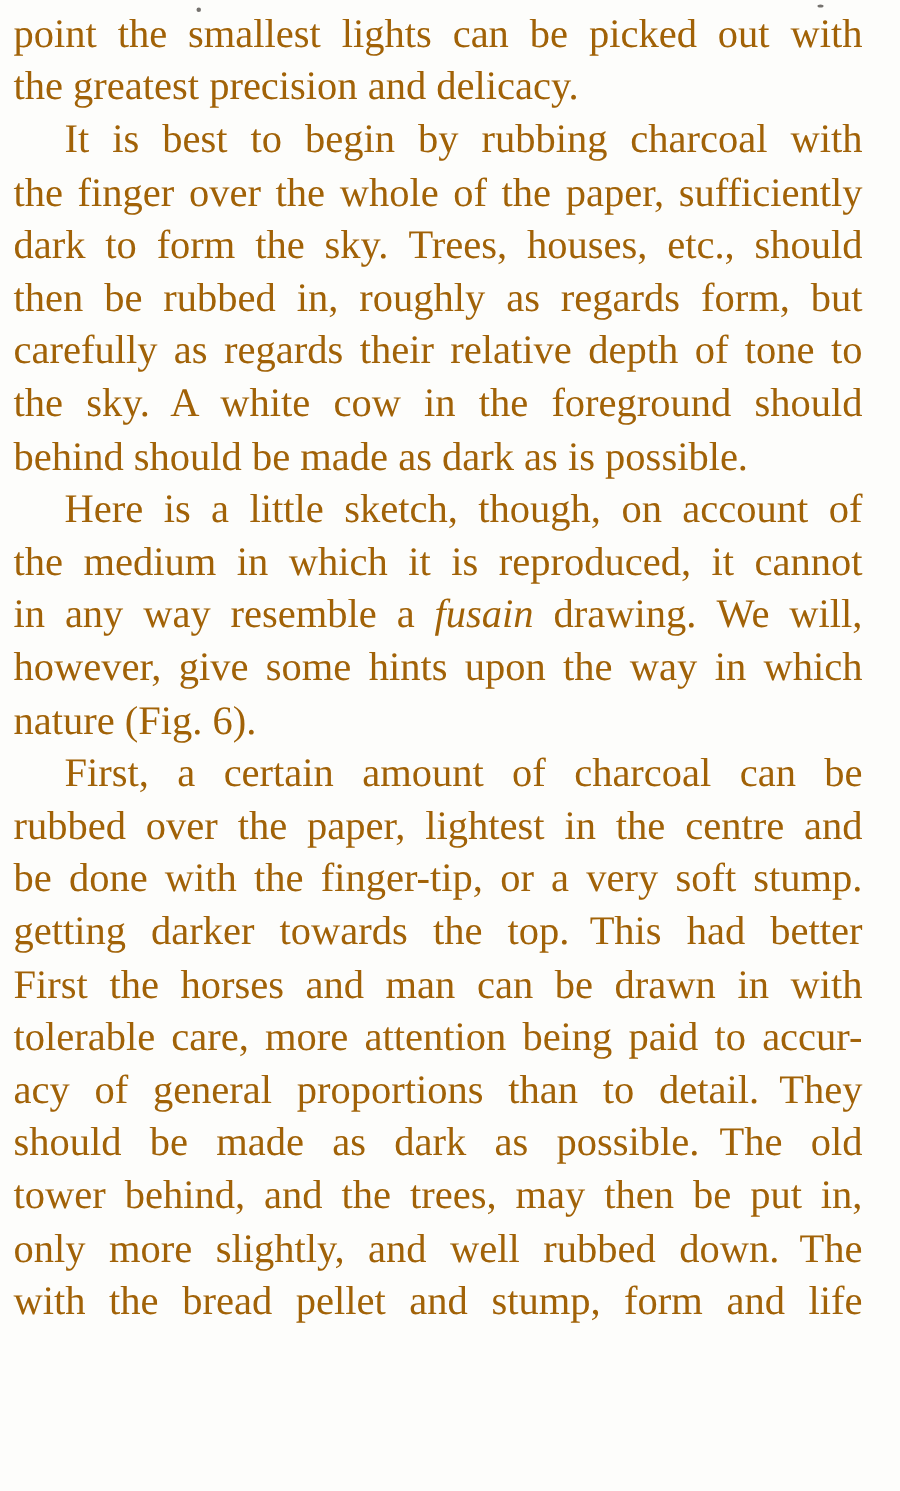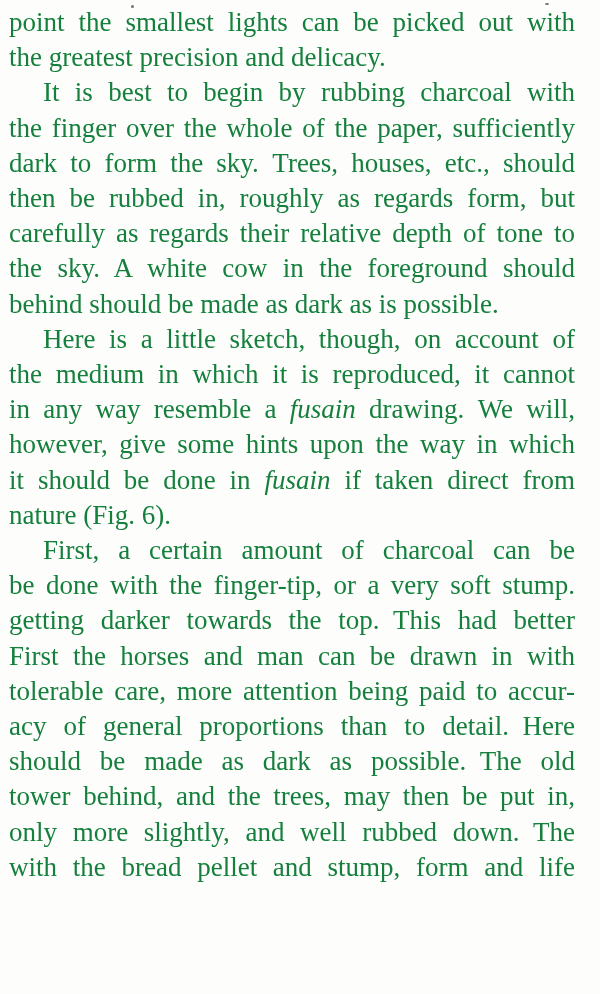--- a/index.html
+++ b/index.html
@@ -12,21 +12,21 @@
     background: #fdfdfb;
     overflow: hidden;
   }
   .page {
     position: relative;
     box-sizing: border-box;
     width: 600px;
     height: 788px;
     padding: 5px 25px 0 9px;
     background: #fdfdfb;
-    color: #15803d;
+    color: #a16207;
     font-family: "Liberation Serif", "DejaVu Serif", serif;
   }
   .para {
     margin: 0;
     padding: 0;
   }
   .line {
     font-size: 27px;
     line-height: 35.2px;
     text-align: justify;
@@ -68,29 +68,29 @@
         <div class="line"><span>then be rubbed in, roughly as regards form, but</span></div>
         <div class="line"><span>carefully as regards their relative depth of tone to</span></div>
         <div class="line"><span>the sky. A white cow in the foreground should</span></div>
         <div class="line last"><span>behind should be made as dark as is possible.</span></div>
       </div>
       <div class="para">
         <div class="line indent"><span>Here is a little sketch, though, on account of</span></div>
         <div class="line"><span>the medium in which it is reproduced, it cannot</span></div>
         <div class="line"><span>in any way resemble a </span><em>fusain</em><span> drawing. We will,</span></div>
         <div class="line"><span>however, give some hints upon the way in which</span></div>
-        <div class="line"><span>it should be done in </span><em>fusain</em><span> if taken direct from</span></div>
         <div class="line last"><span>nature (Fig. 6).</span></div>
       </div>
       <div class="para">
         <div class="line indent"><span>First, a certain amount of charcoal can be</span></div>
+        <div class="line"><span>rubbed over the paper, lightest in the centre and</span></div>
         <div class="line"><span>be done with the finger-tip, or a very soft stump.</span></div>
         <div class="line"><span>getting darker towards the top. This had better</span></div>
         <div class="line"><span>First the horses and man can be drawn in with</span></div>
         <div class="line"><span>tolerable care, more attention being paid to accur-</span></div>
-        <div class="line"><span>acy of general proportions than to detail. Here</span></div>
+        <div class="line"><span>acy of general proportions than to detail. They</span></div>
         <div class="line"><span>should be made as dark as possible. The old</span></div>
         <div class="line"><span>tower behind, and the trees, may then be put in,</span></div>
         <div class="line"><span>only more slightly, and well rubbed down. The</span></div>
         <div class="line"><span>with the bread pellet and stump, form and life</span></div>
       </div>
     </div>
 </div>
 
 </body></html>

